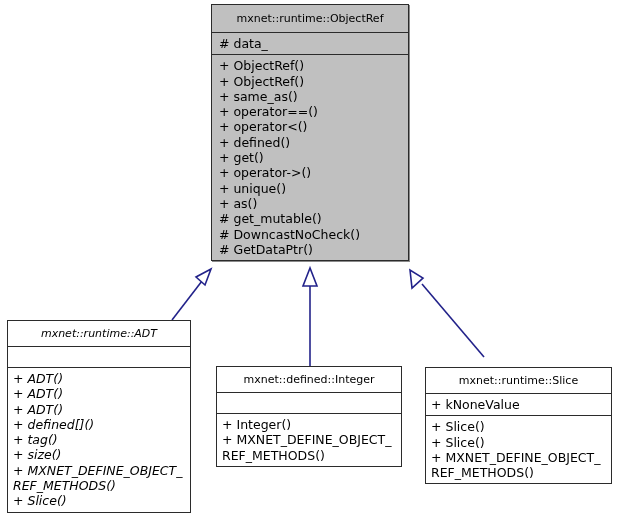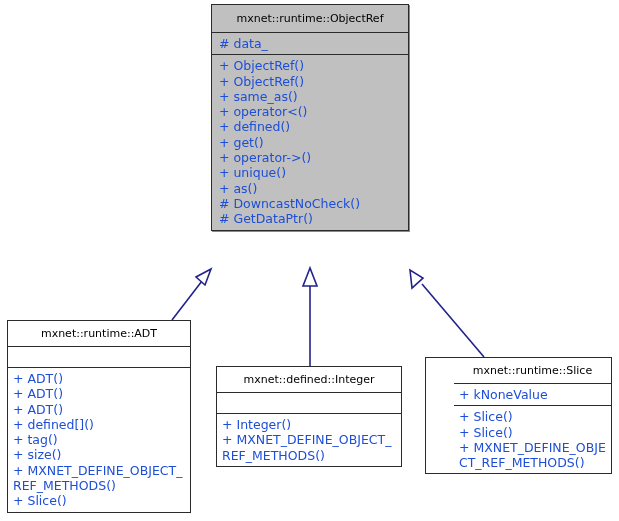--- a/index.html
+++ b/index.html
@@ -48,21 +48,21 @@
   }
   .sep {
     border-top: 1px solid #2b2b2b;
     height: 0;
     font-size: 0;
     line-height: 0;
   }
   .compartment {
     padding: 3px 4px 3px 5px;
     font-size: 12.5px;
-    color: #1d4ed8;
+    color: #000000;
     line-height: 15.3px;
   }
   .compartment.empty {
     height: 20px;
     padding: 0;
   }
   .member {
     white-space: pre-wrap;
     word-break: break-all;
   }
@@ -100,32 +100,34 @@
     <div class="class-title">mxnet::runtime::ObjectRef</div>
     <div class="sep"></div>
     <div class="compartment">
       <div class="member"># data_</div>
     </div>
     <div class="sep"></div>
     <div class="compartment">
       <div class="member">+ ObjectRef()</div>
       <div class="member">+ ObjectRef()</div>
       <div class="member">+ same_as()</div>
+      <div class="member">+ operator==()</div>
       <div class="member">+ operator&lt;()</div>
       <div class="member">+ defined()</div>
       <div class="member">+ get()</div>
       <div class="member">+ operator-&gt;()</div>
       <div class="member">+ unique()</div>
       <div class="member">+ as()</div>
+      <div class="member"># get_mutable()</div>
       <div class="member"># DowncastNoCheck()</div>
       <div class="member"># GetDataPtr()</div>
     </div>
   </div>
 
-  <div class="uml-class" style="left:7px; top:320px; width:184px;">
+  <div class="uml-class" style="left:7px; top:320px; width:184px;font-style:italic;">
     <div class="class-title">mxnet::runtime::ADT</div>
     <div class="sep"></div>
     <div class="compartment empty"></div>
     <div class="sep"></div>
     <div class="compartment">
       <div class="member">+ ADT()</div>
       <div class="member">+ ADT()</div>
       <div class="member">+ ADT()</div>
       <div class="member">+ defined[]()</div>
       <div class="member">+ tag()</div>
@@ -139,21 +141,21 @@
     <div class="class-title">mxnet::defined::Integer</div>
     <div class="sep"></div>
     <div class="compartment empty"></div>
     <div class="sep"></div>
     <div class="compartment">
       <div class="member">+ Integer()</div>
       <div class="member">+ MXNET_DEFINE_OBJECT_REF_METHODS()</div>
     </div>
   </div>
 
-  <div class="uml-class" style="left:425px; top:357px; width:187px;padding-left:28px;">
+  <div class="uml-class" style="left:425px; top:367px; width:187px;">
     <div class="class-title">mxnet::runtime::Slice</div>
     <div class="sep"></div>
     <div class="compartment">
       <div class="member">+ kNoneValue</div>
     </div>
     <div class="sep"></div>
     <div class="compartment">
       <div class="member">+ Slice()</div>
       <div class="member">+ Slice()</div>
       <div class="member">+ MXNET_DEFINE_OBJECT_REF_METHODS()</div>

